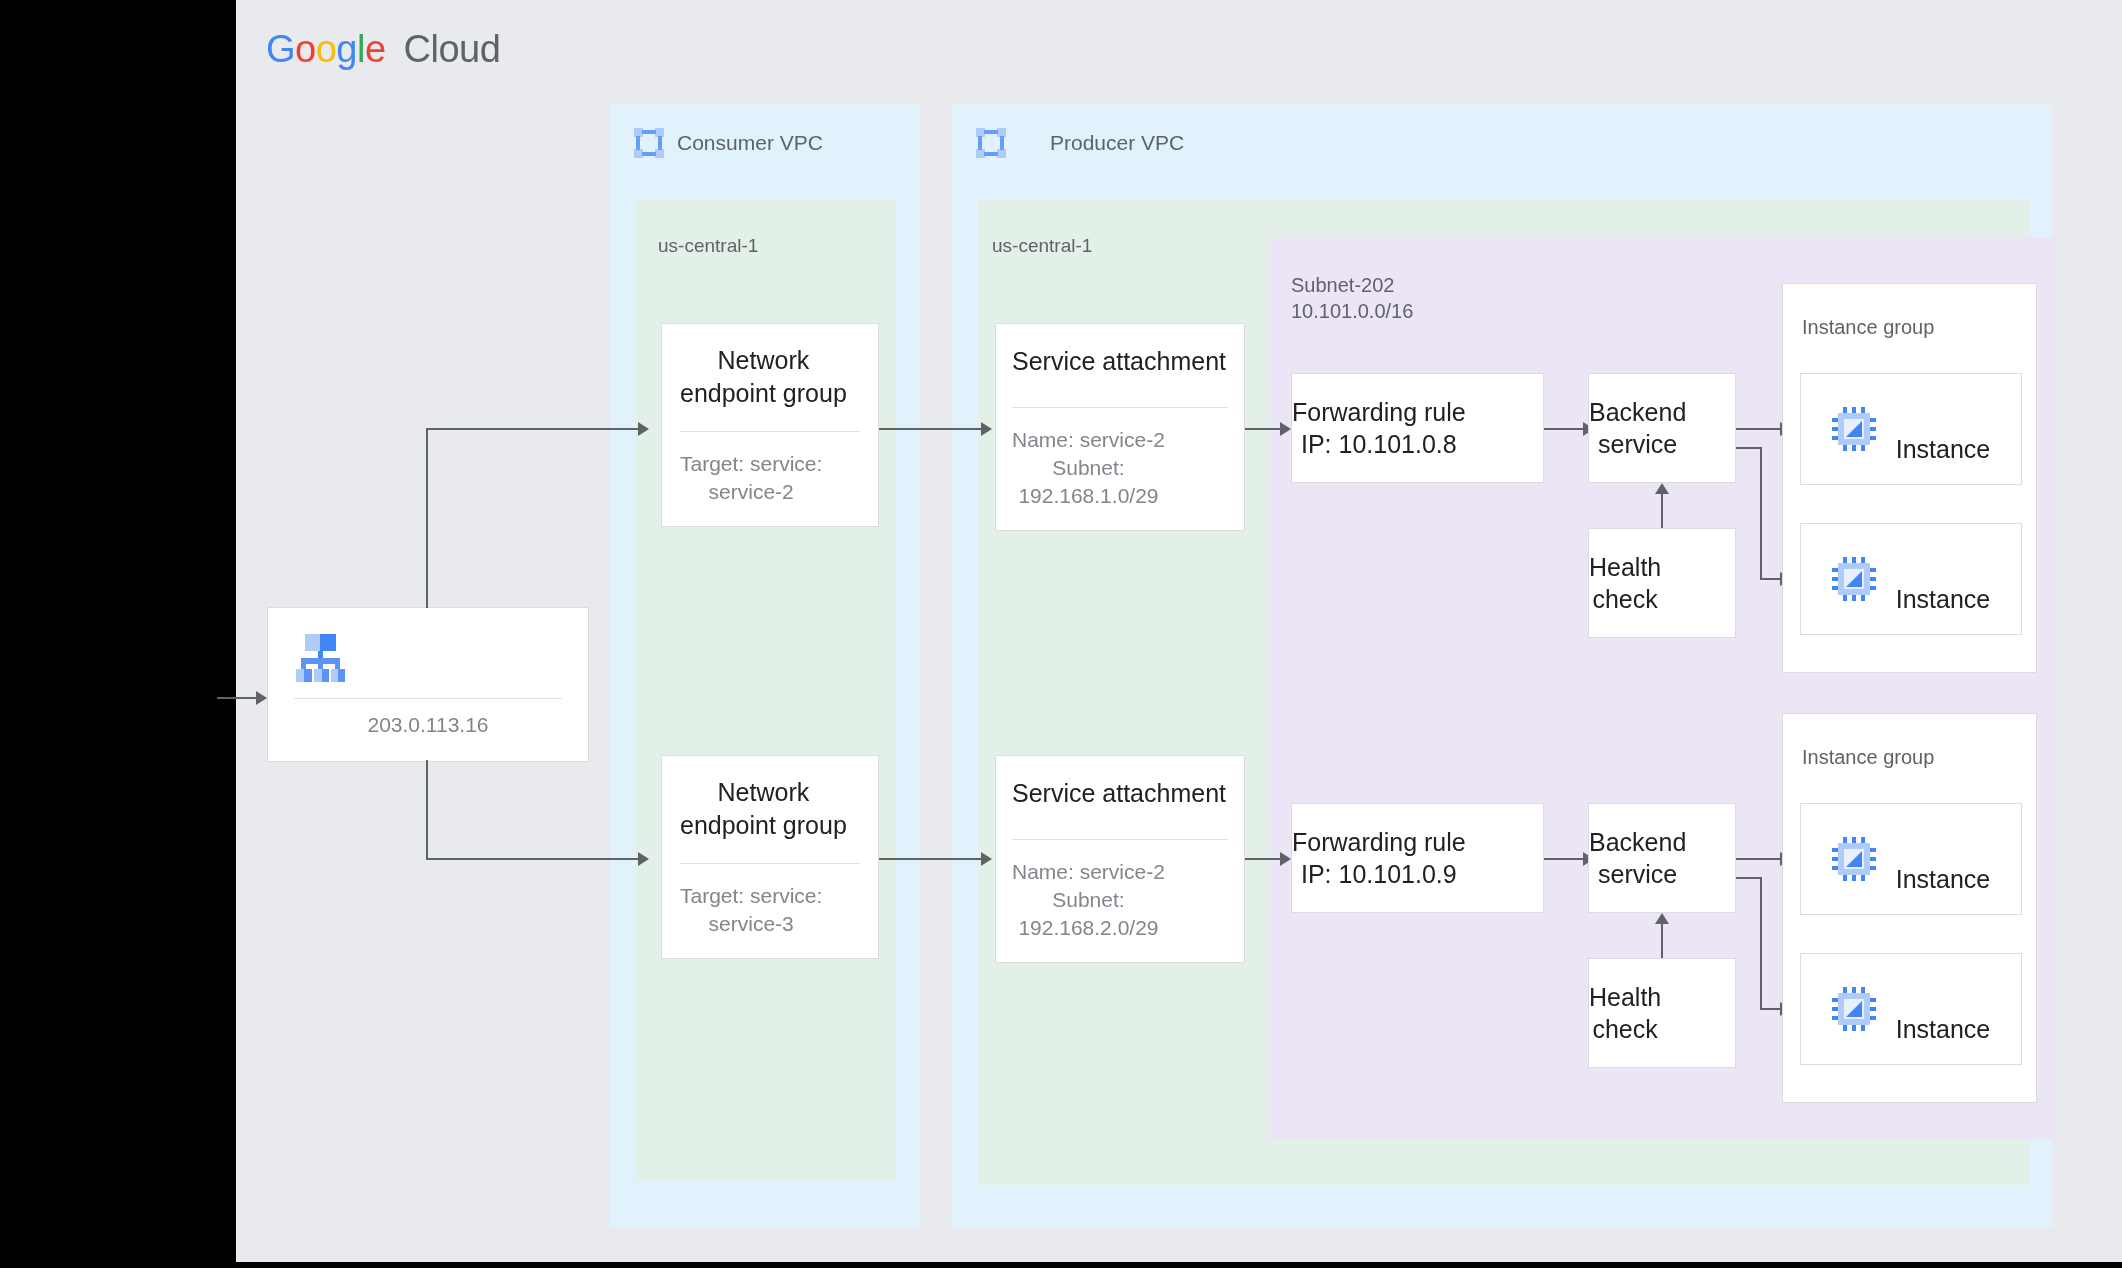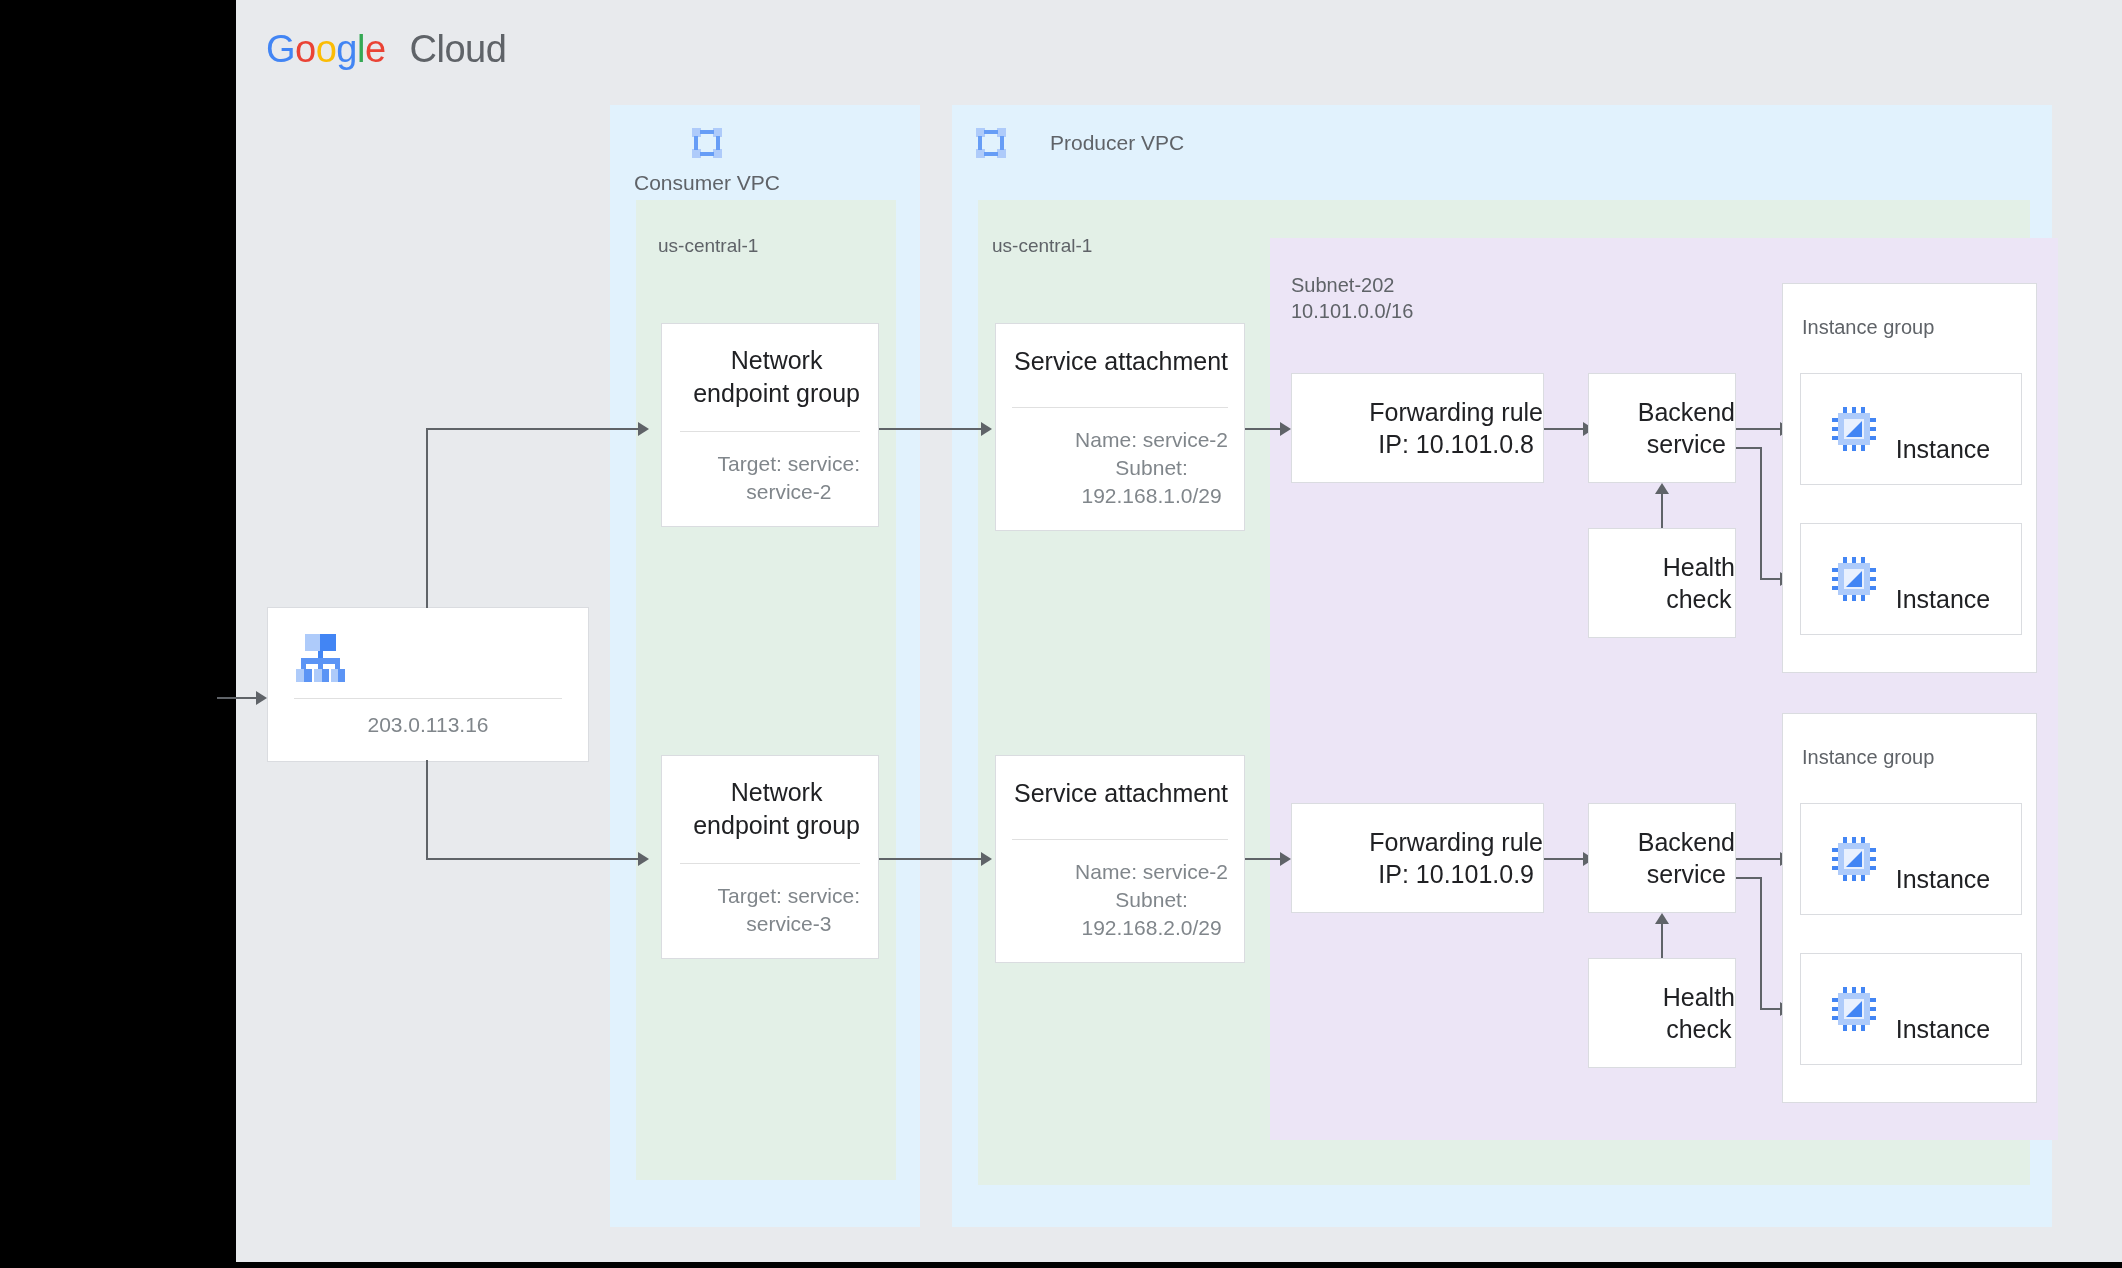--- a/index.html
+++ b/index.html
@@ -20,21 +20,21 @@
 
   
   .gc-logo {
     position: absolute; left: 266px; top: 30px;
     font-size: 38px; letter-spacing: -0.5px;
     white-space: nowrap; line-height: 1;
   }
   .gc-logo span { font-family: "Liberation Sans", sans-serif; }
   .g1 { color:#4285f4; } .g2 { color:#ea4335; } .g3 { color:#fbbc05; }
   .g4 { color:#4285f4; } .g5 { color:#34a853; } .g6 { color:#ea4335; }
-  .gc-cloud { color:#5f6368; margin-left: 24px; }
+  .gc-cloud { color:#5f6368; margin-left: 18px; }
 
   
   .vpc-panel   { position:absolute; background:#e1f2fd; }
   .region-panel{ position:absolute; background:#e3f0e7; }
   .subnet-panel{ position:absolute; background:#ece5f6; }
 
   .panel-head {
     position:absolute; display:flex; align-items:center; gap:13px;
     color:#5f6368; font-size:21px; white-space:nowrap;
   }
@@ -57,21 +57,21 @@
   .vpc-icon .bl { left:0;    bottom:0; }
   .vpc-icon .br { right:0;   bottom:0; }
   .vpc-icon .eh { height:4px; left:8px; right:8px; }
   .vpc-icon .ev { width:4px;  top:8px;  bottom:8px; }
   .vpc-icon .et { top:2px; }  .vpc-icon .eb { bottom:2px; }
   .vpc-icon .el { left:2px; } .vpc-icon .er { right:2px; }
 
   
   .box {
     position:absolute; background:#ffffff; border:1px solid #dadce0;
-    display:flex; flex-direction:column; align-items:flex-end;
+    display:flex; flex-direction:column; align-items:flex-start;
     justify-content:center; text-align:center;
   }
   .box-title {
     font-size:25px; color:#202124; line-height:1.3; white-space:pre-line;
   }
   .box-sub {
     font-size:21px; color:#80868b; line-height:1.32; white-space:pre-line;
   }
   .divider {
     height:1px; background:#e0e0e0; align-self:stretch;
@@ -180,21 +180,21 @@
 </head>
 <body>
 
 <div id="root">
 
   <div class="gcloud-panel"></div>
 
   <div class="gc-logo"><span class="g1">G</span><span class="g2">o</span><span class="g3">o</span><span class="g4">g</span><span class="g5">l</span><span class="g6">e</span><span class="gc-cloud">Cloud</span></div>
 
   <div class="vpc-panel" style="left:610px; top:105px; width:310px; height:1122px;"></div>
-  <div class="panel-head" style="left:634px; top:128px;flex-direction:column;">
+  <div class="panel-head" style="left:634px; top:128px;">
     <span class="vpc-icon">
       <i class="cn tl"></i>
         <i class="cn tr"></i>
         <i class="cn bl"></i>
         <i class="cn br"></i>
       <i class="eh et"></i>
         <i class="eh eb"></i>
         <i class="ev el"></i>
         <i class="ev er"></i>
     </span>

